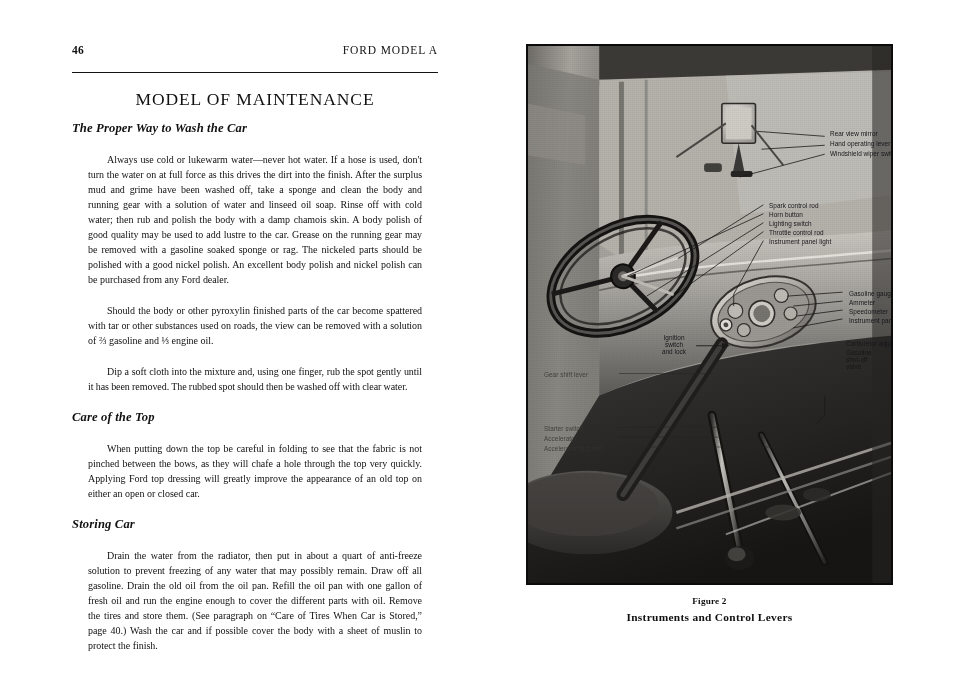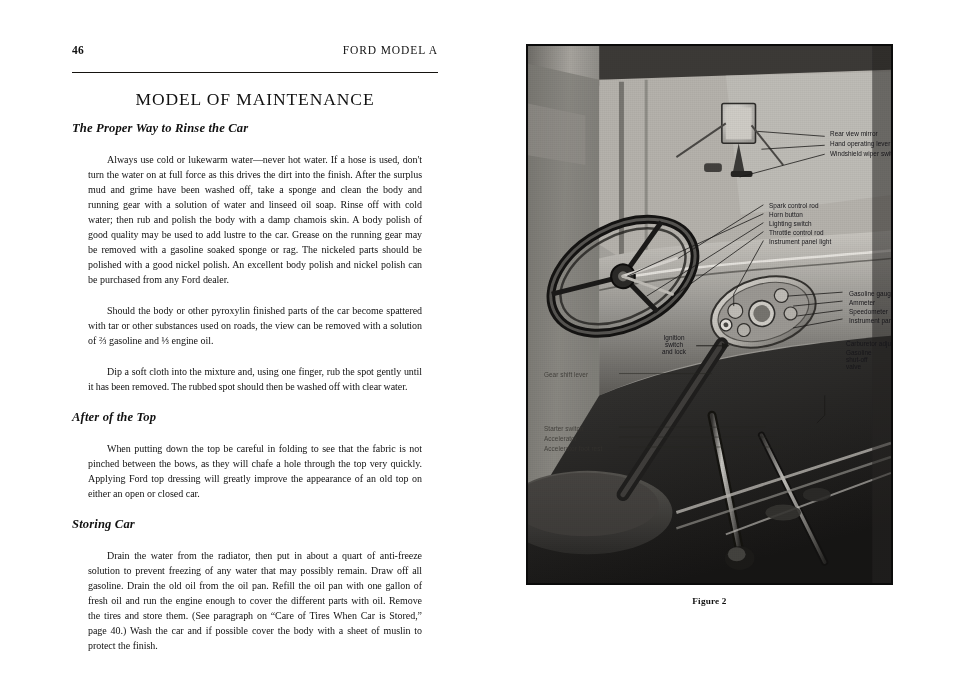--- a/index.html
+++ b/index.html
@@ -150,26 +150,26 @@
 <div id="left-page">
   <div id="text-column">
 
     <div class="running-head">
       <span class="folio">46</span>
       <span class="book-title">FORD MODEL A</span>
     </div>
 
     <h1 class="chapter-title">MODEL OF MAINTENANCE</h1>
 
-    <h2 class="sub-head first">The Proper Way to Rinse the Car</h2>
+    <h2 class="sub-head first">The Proper Way to Wash the Car</h2>
     <p class="body-par">Always use cold or lukewarm water—never hot water. If a hose is used, don't turn the water on at full force as this drives the dirt into the finish. After the surplus mud and grime have been washed off, take a sponge and clean the body and running gear with a solution of water and linseed oil soap. Rinse off with cold water; then rub and polish the body with a damp chamois skin. A body polish of good quality may be used to add lustre to the car. Grease on the running gear may be removed with a gasoline soaked sponge or rag. The nickeled parts should be polished with a good nickel polish. An excellent body polish and nickel polish can be purchased from any Ford dealer.</p>
     <p class="body-par">Should the body or other pyroxylin finished parts of the car become spattered with tar or other substances used on roads, the view can be removed with a solution of ⅔ gasoline and ⅓ engine oil.</p>
     <p class="body-par tight">Dip a soft cloth into the mixture and, using one finger, rub the spot gently until it has been removed. The rubbed spot should then be washed off with clear water.</p>
 
-    <h2 class="sub-head">After of the Top</h2>
+    <h2 class="sub-head">Care of the Top</h2>
     <p class="body-par">When putting down the top be careful in folding to see that the fabric is not pinched between the bows, as they will chafe a hole through the top very quickly. Applying Ford top dressing will greatly improve the appearance of an old top on either an open or closed car.</p>
 
     <h2 class="sub-head">Storing Car</h2>
     <p class="body-par">Drain the water from the radiator, then put in about a quart of anti-freeze solution to prevent freezing of any water that may possibly remain. Draw off all gasoline. Drain the old oil from the oil pan. Refill the oil pan with one gallon of fresh oil and run the engine enough to cover the different parts with oil. Remove the tires and store them. (See paragraph on “Care of Tires When Car is Stored,” page 40.) Wash the car and if possible cover the body with a sheet of muslin to protect the finish.</p>
 
   </div>
 </div>
 
 <div id="right-page">
   <div id="figure-block">
@@ -366,16 +366,17 @@
       <div class="callout-text ghost" style="left:16px; top:325px;">Gear shift lever</div>
       <div class="callout-text ghost" style="left:16px; top:379px;">Starter switch</div>
       <div class="callout-text ghost" style="left:16px; top:389px;">Accelerator</div>
       <div class="callout-text ghost" style="left:16px; top:399px;">Accelerator foot rest</div>
 
       <div id="photo-grain"></div>
     </div>
 
     <div class="caption">
       <div class="fig-num">Figure 2</div>
+      <div class="fig-title">Instruments and Control Levers</div>
     </div>
 
   </div>
 </div>
 
 </body></html>

